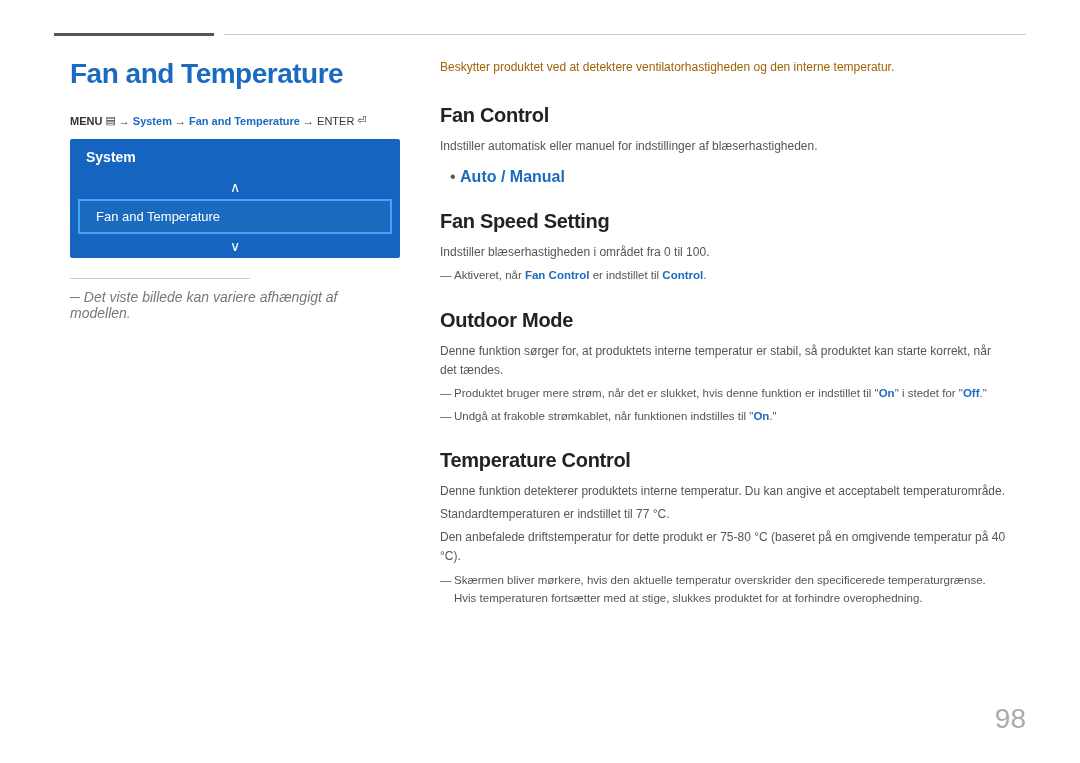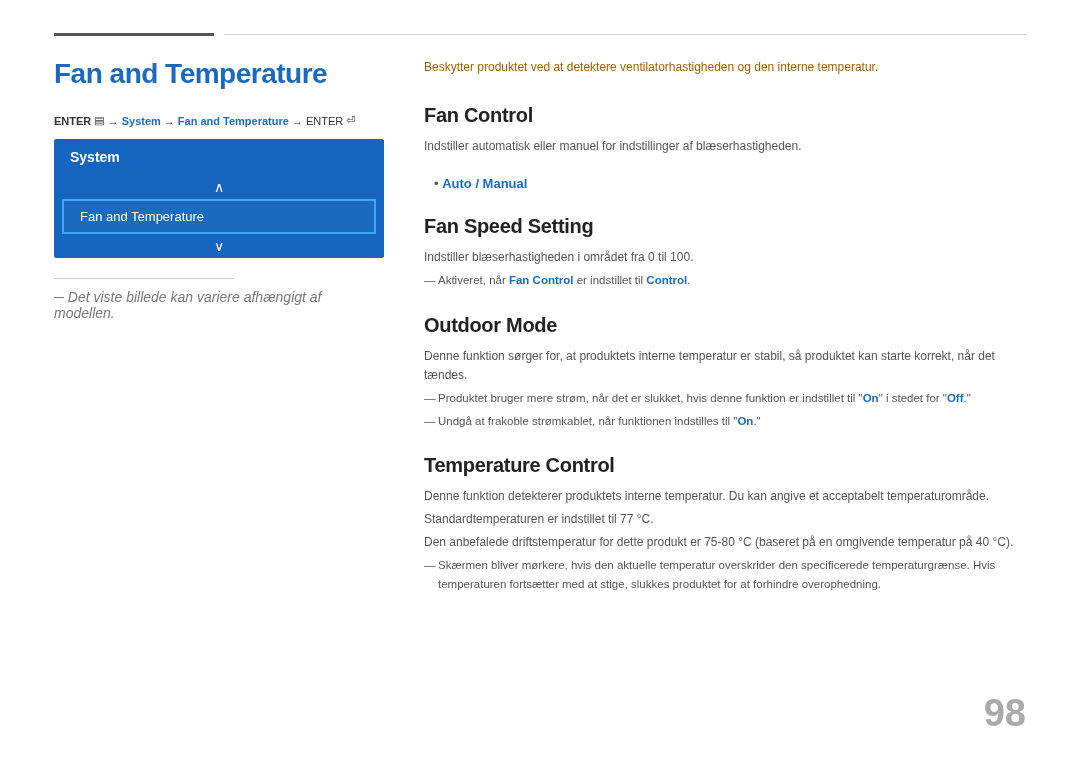--- a/index.html
+++ b/index.html
@@ -37,21 +37,21 @@
       flex: 1;
       height: 1px;
       background: #ccc;
       margin-left: 10px;
     }
 
     
     .content-area {
       display: flex;
       flex: 1;
-      padding: 0 54px;
+      padding: 0 70px;
       margin-top: 10px;
       gap: 40px;
     }
 
     
     .left-col {
       width: 330px;
       flex-shrink: 0;
     }
 
@@ -150,22 +150,22 @@
     }
 
     .section-text {
       font-size: 12px;
       color: #555;
       line-height: 1.6;
       margin-bottom: 4px;
     }
 
     .bullet-item {
-      font-size: 13px;
-      margin: 20px 0 4px 10px;
+      font-size: 16px;
+      margin: 12px 0 4px 10px;
       color: #555;
     }
     .bullet-item::before {
       content: "• ";
     }
 
     .highlight-blue { color: #1a6bbf; font-weight: bold; }
 
     .note-line {
       font-size: 11.5px;
@@ -184,43 +184,43 @@
 
     .section-block {
       margin-bottom: 24px;
     }
 
     
     .page-number {
       position: absolute;
       bottom: 28px;
       right: 54px;
-      font-size: 38px;
+      font-size: 28px;
       color: #aaa;
-      font-weight: 700;
+      font-weight: 400;
     }
   </style>
 </head>
 <body>
 
 <div class="page-container">
 
   <div class="top-lines">
     <div class="top-line-dark"></div>
     <div class="top-line-light"></div>
   </div>
 
   <div class="content-area">
 
     <div class="left-col">
 
       <h1 class="page-title">Fan and Temperature</h1>
 
       <div class="menu-path">
-        <span class="menu-word">ENTER</span>
+        <span class="menu-word">MENU</span>
         <span>▤</span>
         <span>→</span>
         <span class="menu-highlight">System</span>
         <span>→</span>
         <span class="menu-highlight">Fan and Temperature</span>
         <span>→ ENTER</span>
         <span>⏎</span>
       </div>
 
       <div class="system-menu">

